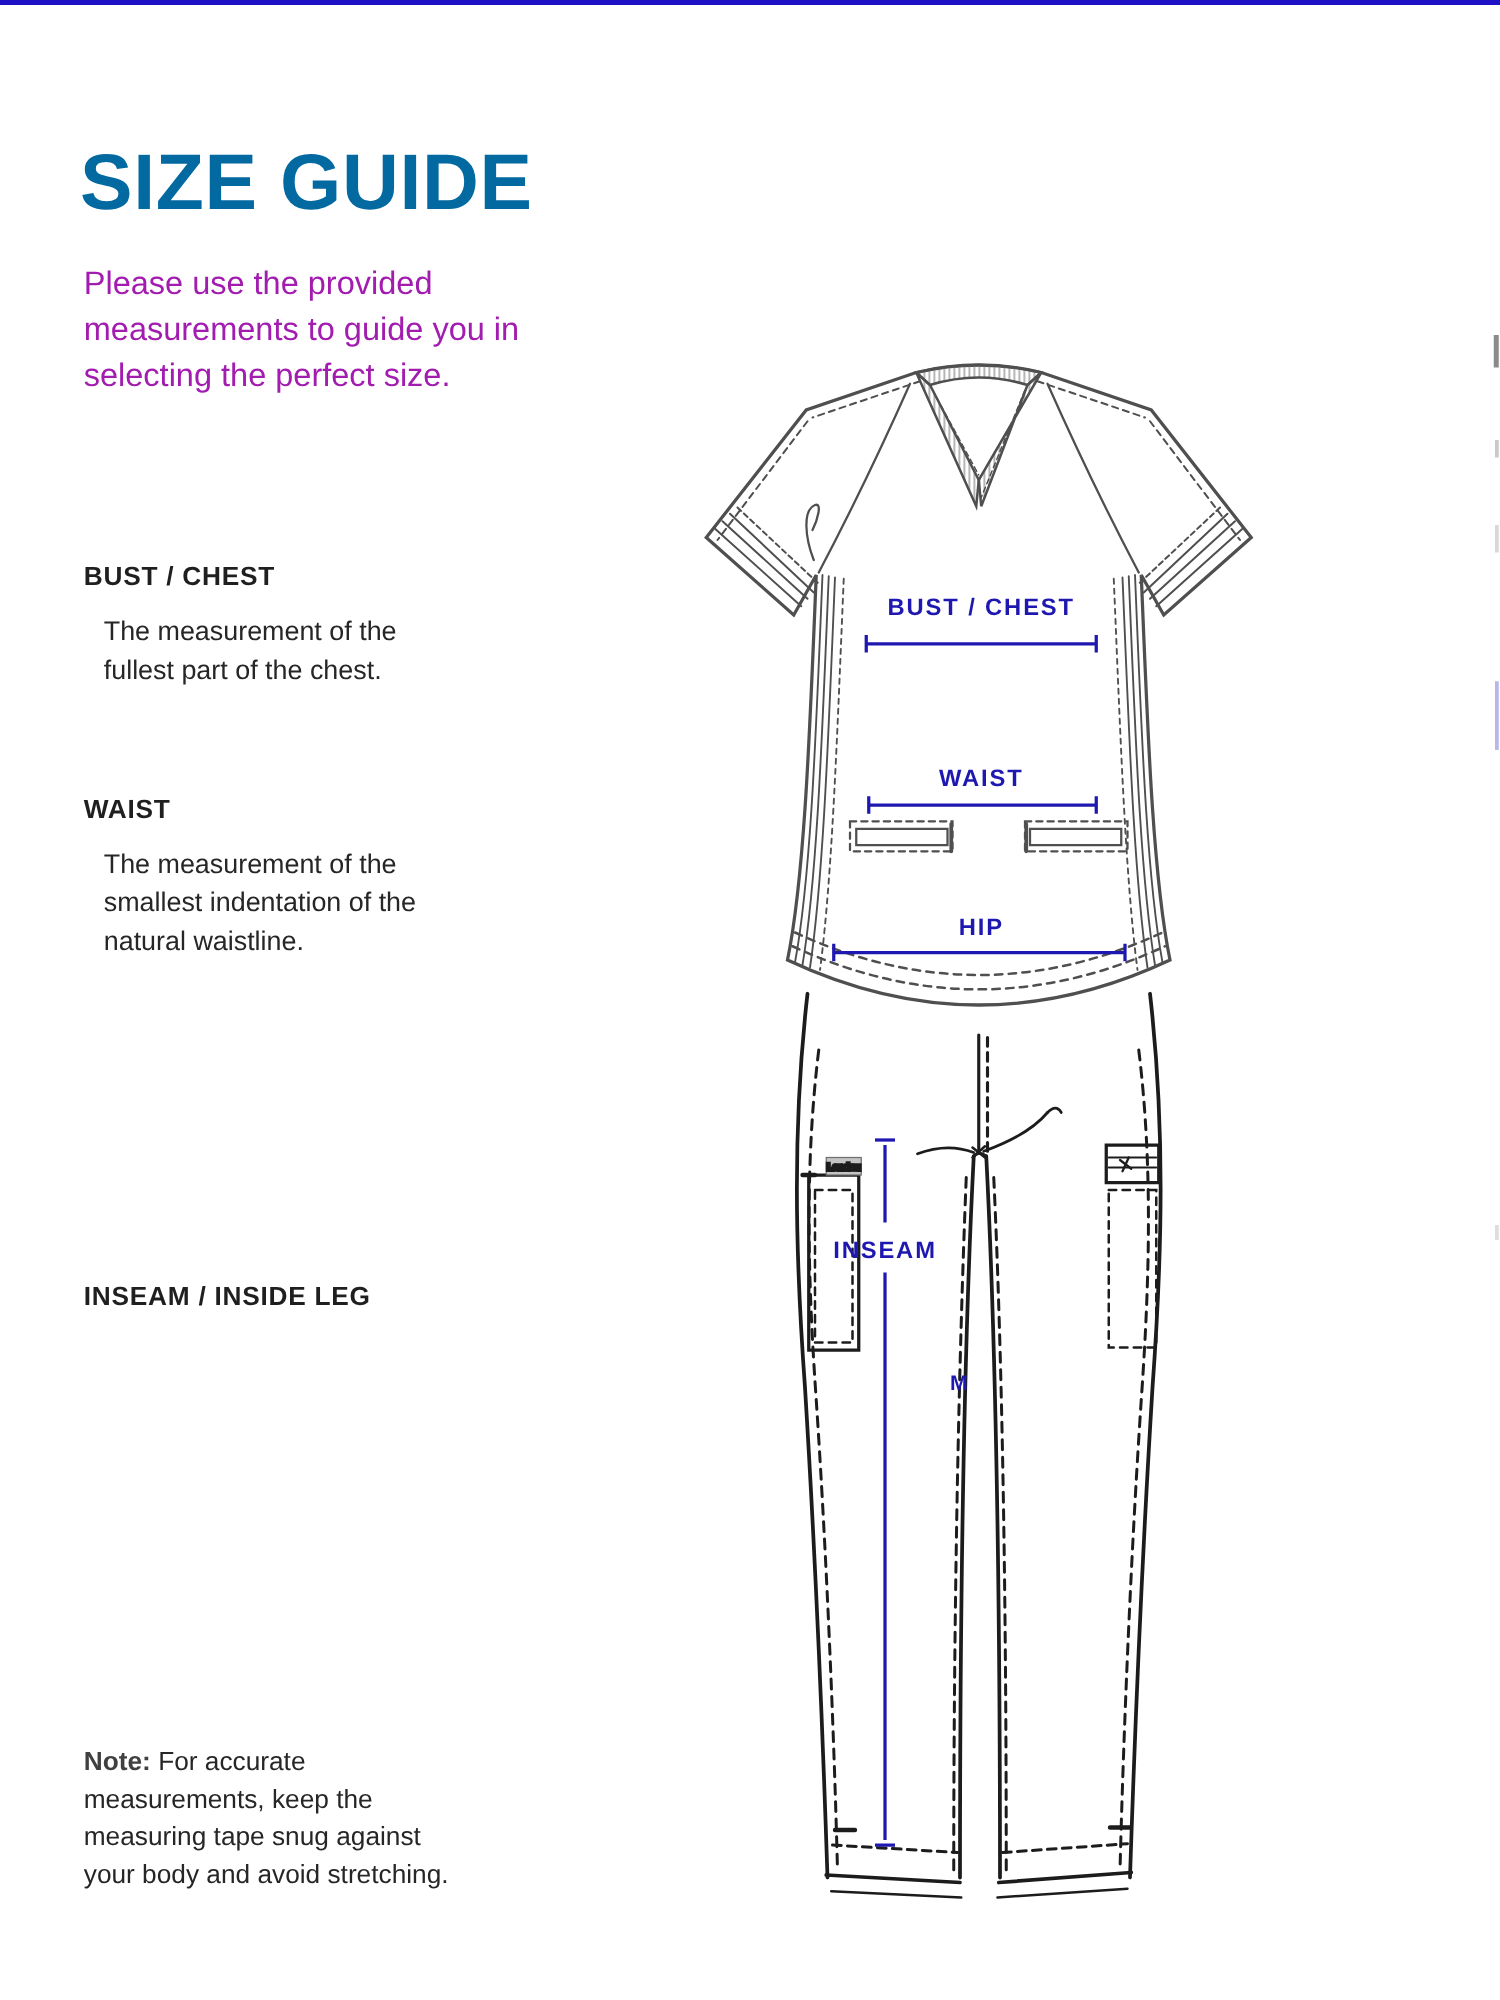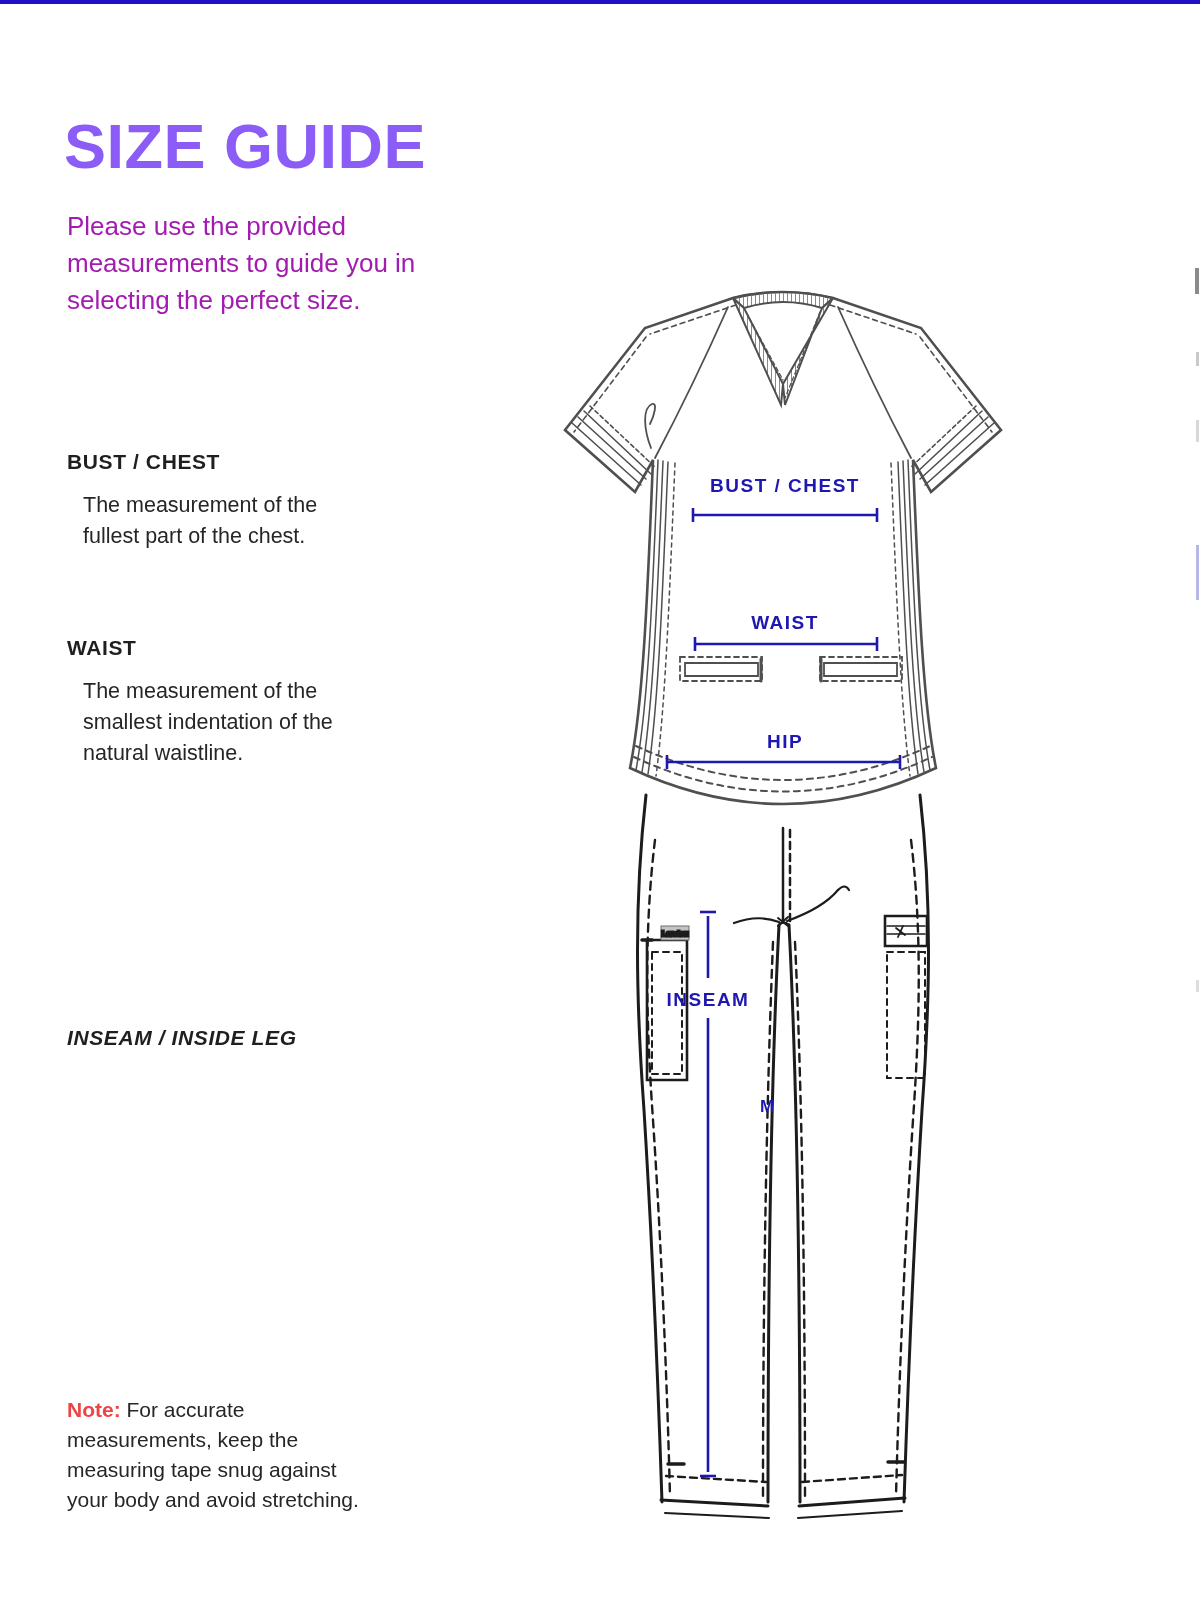--- a/index.html
+++ b/index.html
@@ -3,43 +3,43 @@
 <meta charset="utf-8">
 <style>
   html,body{margin:0;padding:0;background:#ffffff;}
   body{
     width:1200px;height:1600px;position:relative;overflow:hidden;
     font-family:"Liberation Sans", sans-serif;color:#2c2c2c;
   }
   .topbar{position:absolute;left:0;top:0;width:1200px;height:4px;background:#1e10c4;}
   .page-title{
     position:absolute;left:64px;top:68px;
-    font-size:63px;font-weight:bold;letter-spacing:0.5px;color:#8b5cf6;
+    font-size:63px;font-weight:bold;letter-spacing:0.5px;color:#0369a1;
   }
   .intro{
     position:absolute;left:67px;top:182px;width:470px;
     font-size:26px;line-height:37px;color:#a21caf;white-space:pre-line;
   }
   .sec{position:absolute;left:67px;width:460px;}
   .sec h3{
     margin:0 0 13px 0;font-size:21px;font-weight:bold;
     letter-spacing:0.6px;color:#1f1f1f;
   }
   .sec p{
     margin:16px;font-size:21.5px;line-height:31px;color:#262626;white-space:pre-line;
   }
   .sec-bust{top:450px;}
   .sec-waist{top:636px;}
   .sec-hips{top:822px;}
-  .sec-inseam{top:1026px;font-style:italic;}
+  .sec-inseam{top:1026px;}
   .note{
     position:absolute;left:67px;top:1374px;width:420px;
     font-size:21px;line-height:30px;color:#262626;white-space:pre-line;
   }
-  .note strong{color:#ef4444;}
+  .note strong{color:#404040;}
   .diagram{position:absolute;left:530px;top:280px;}
   svg text{
     font-family:"Liberation Sans", sans-serif;font-weight:bold;fill:#1e18b0;
   }
   .artifact{position:absolute;}
 </style>
 </head>
 <body>
 
 <div class="topbar"></div>

